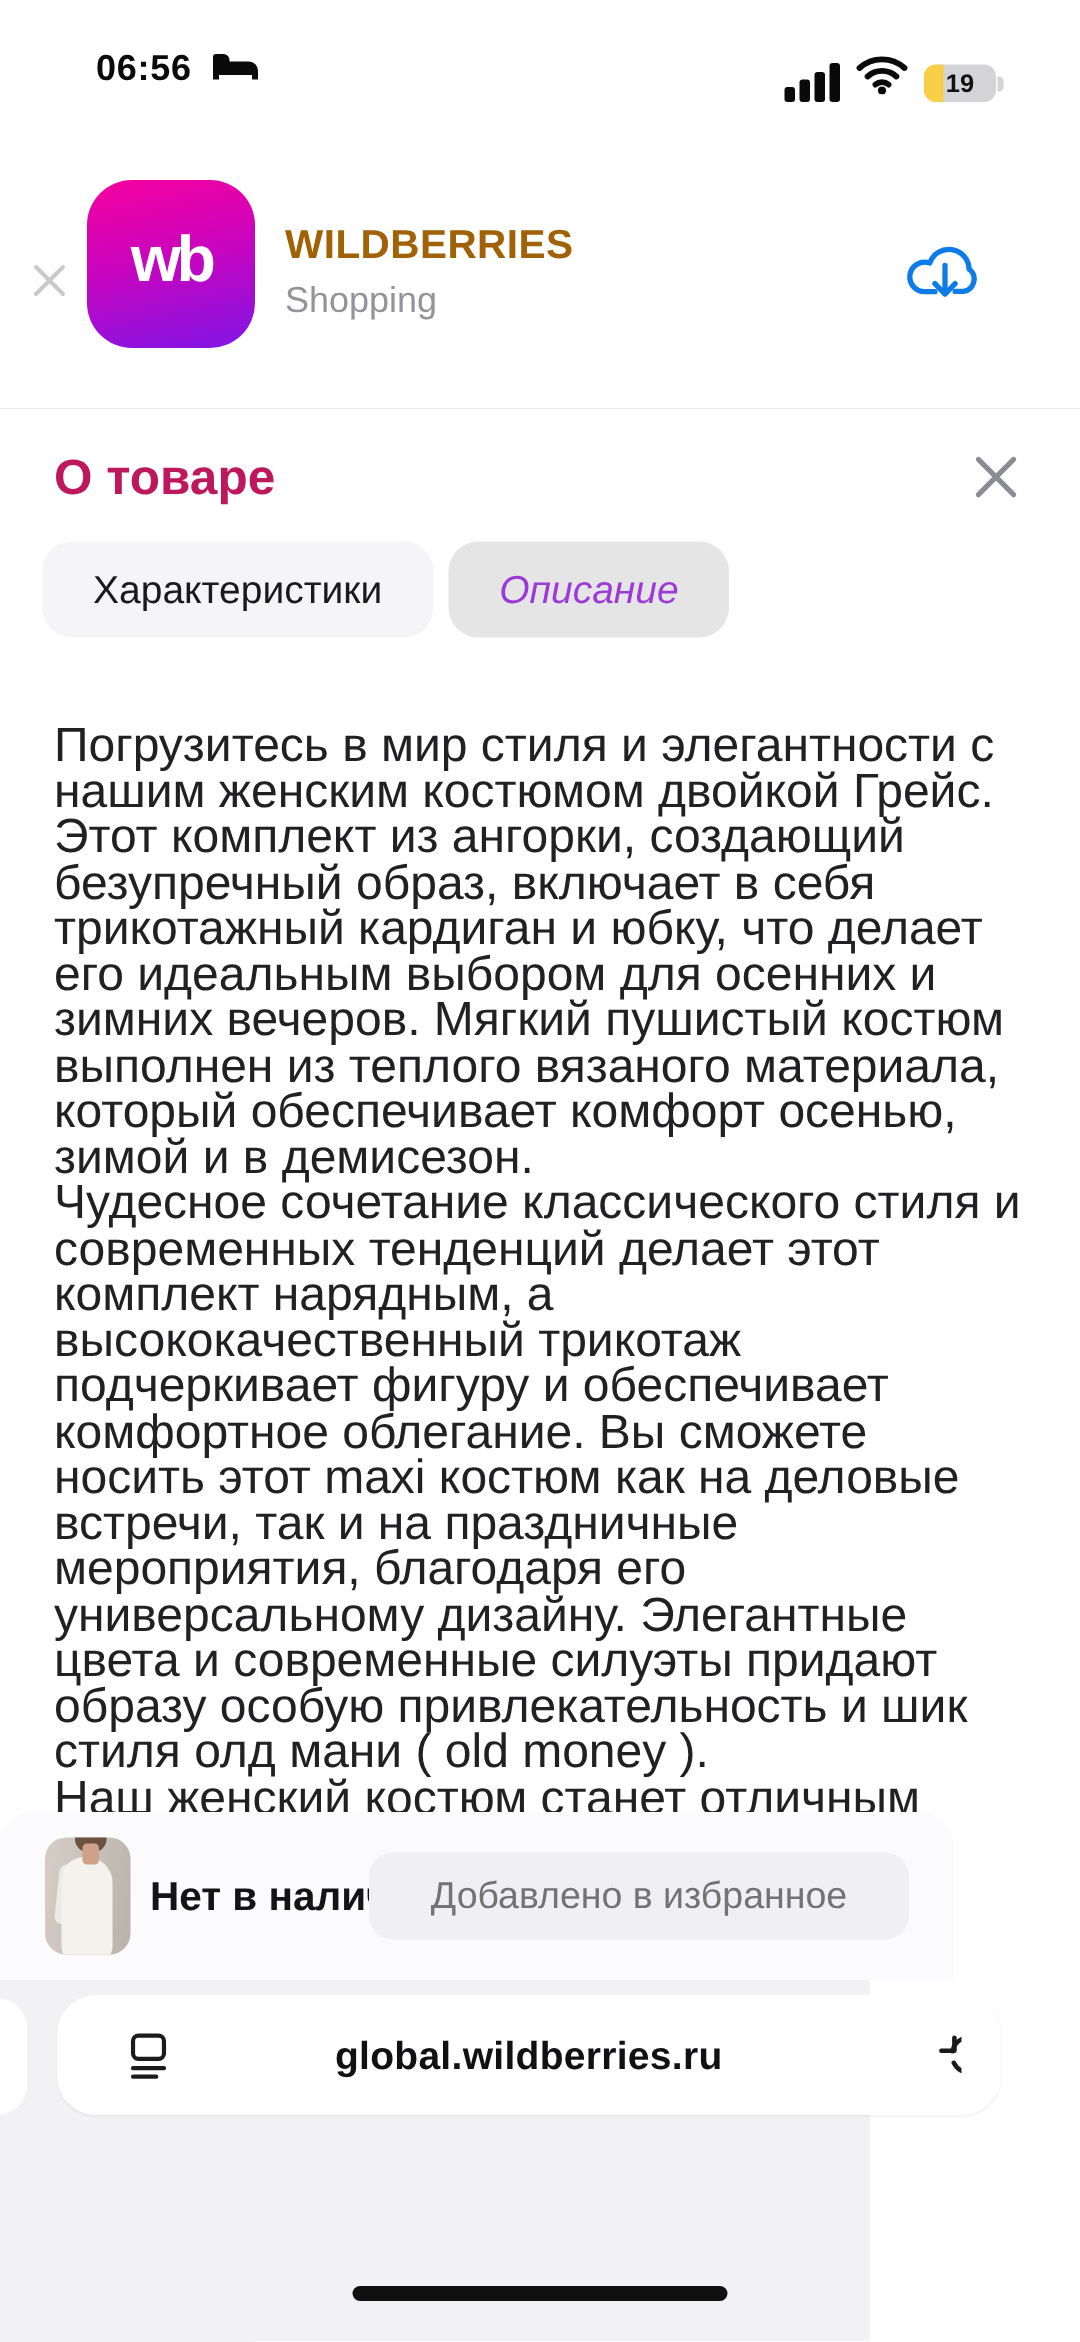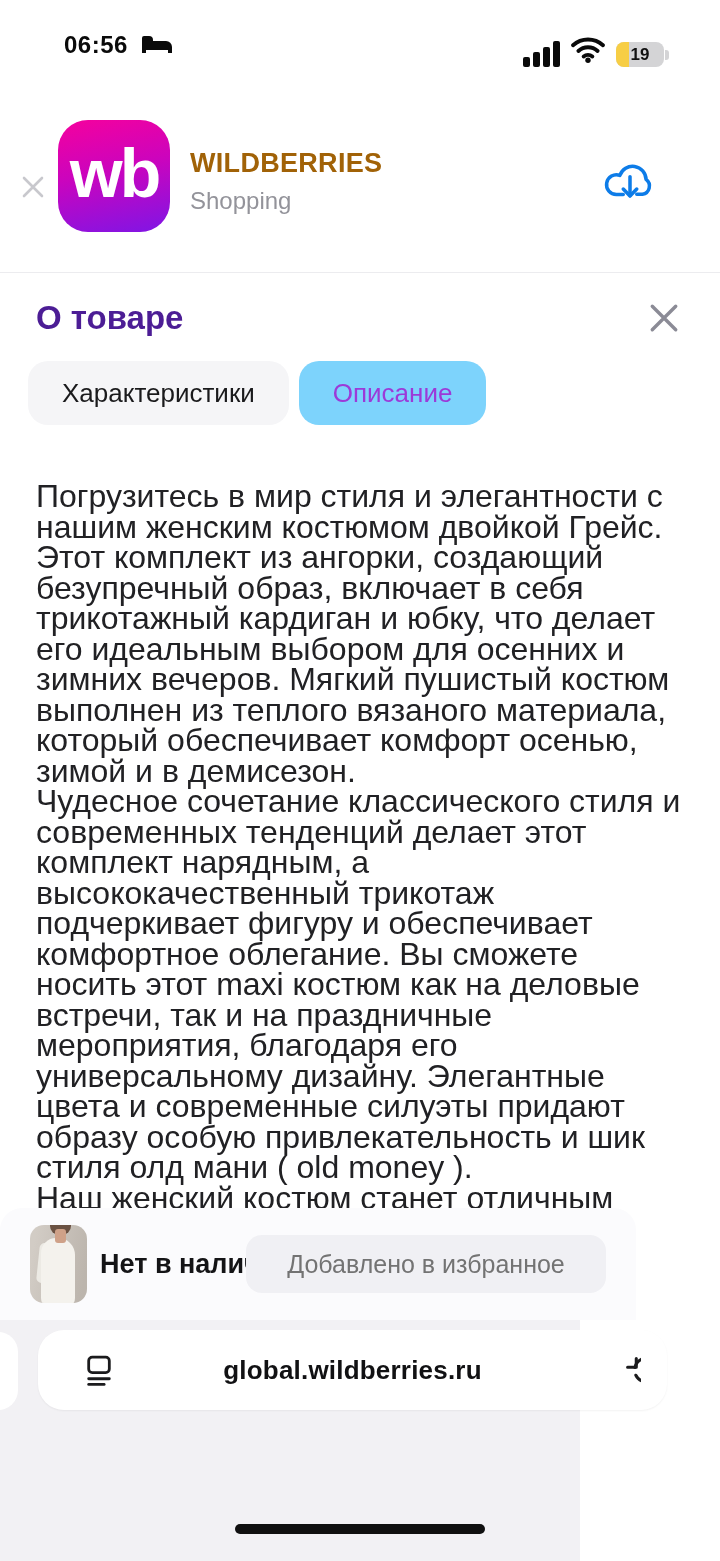--- a/index.html
+++ b/index.html
@@ -18,36 +18,36 @@
   .battery .fill{position:absolute;left:0;top:0;bottom:0;width:13px;background:#f7ce45;}
   .battery .pct{position:absolute;inset:0;display:flex;align-items:center;justify-content:center;font-size:17px;font-weight:700;color:#111;}
   .battery .nub{position:absolute;right:-5px;top:7.5px;width:4px;height:10px;background:#d4d4d6;border-radius:0 3px 3px 0;}
 
   
   .app-banner{position:absolute;top:100px;left:0;width:720px;height:172px;background:#fff;}
   .banner-close{position:absolute;left:20px;top:74px;width:26px;height:26px;}
   .wb-logo{position:absolute;left:58px;top:20px;width:112px;height:112px;border-radius:30px;
     background:linear-gradient(168deg,#f3019f 2%,#cb04bd 45%,#8514e2 96%);
     display:flex;align-items:center;justify-content:center;}
-  .wb-logo span{color:#fff;font-size:68px;font-weight:700;letter-spacing:-3px;line-height:1;padding-bottom:6px;}
+  .wb-logo span{color:#fff;font-size:43px;font-weight:700;letter-spacing:-3px;line-height:1;padding-bottom:6px;}
   .banner-text{position:absolute;left:190px;top:48px;}
   .app-name{font-size:27px;font-weight:700;color:#a16207;letter-spacing:.3px;}
   .app-category{font-size:24px;color:#93939a;margin-top:8px;}
   .cloud-btn{position:absolute;right:62px;top:56px;width:56px;height:50px;}
   .banner-divider{position:absolute;top:272px;left:0;width:720px;height:1px;background:#ececef;}
 
   
   .sheet{position:absolute;top:273px;left:0;width:720px;height:935px;background:#fff;padding:0 34px 0 36px;box-sizing:border-box;overflow:hidden;}
   .sheet-head{margin-top:26px;display:flex;justify-content:space-between;align-items:center;}
-  .sheet-title{font-size:33px;font-weight:700;color:#4c1d95;text-align:center;}
+  .sheet-title{font-size:33px;font-weight:700;color:#be185d;text-align:center;}
   .sheet-close{width:32px;height:32px;margin-right:6px;}
   .tabs{margin-top:24px;margin-left:-8px;display:flex;gap:10px;}
   .tab{height:64px;border-radius:20px;display:flex;align-items:center;justify-content:center;
     padding:0 34px;font-size:26px;background:#f5f5f7;color:#1a1a1c;}
-  .tab.active{background:#7dd3fc;color:#9c3ad8;}
+  .tab.active{background:#e5e5e5;color:#9c3ad8;font-style:italic;}
   .description{margin-top:56px;font-size:32px;line-height:30.5px;color:#212124;white-space:pre-line;width:650px;}
 
   
   .product-bar{position:absolute;top:1208px;left:0;width:636px;height:112px;background:#fbfbfd;border-radius:22px 22px 0 0;}
   .thumb{position:absolute;left:30px;top:17px;width:57px;height:78px;border-radius:14px;overflow:hidden;
     background:linear-gradient(100deg,#d2ccc5 10%,#bcb5ad 90%);}
   .thumb .hair{position:absolute;left:20px;top:-3px;width:21px;height:13px;background:#6b5243;border-radius:0 0 9px 9px;}
   .thumb .neck{position:absolute;left:25px;top:4px;width:11px;height:14px;background:#cfa188;border-radius:3px;}
   .thumb .figure{position:absolute;left:11px;top:13px;width:34px;height:70px;background:#f4f2ed;border-radius:15px 17px 10px 10px;}
   .thumb .arm{position:absolute;left:8px;top:18px;width:10px;height:40px;background:#eceae4;border-radius:6px;transform:rotate(6deg);}

